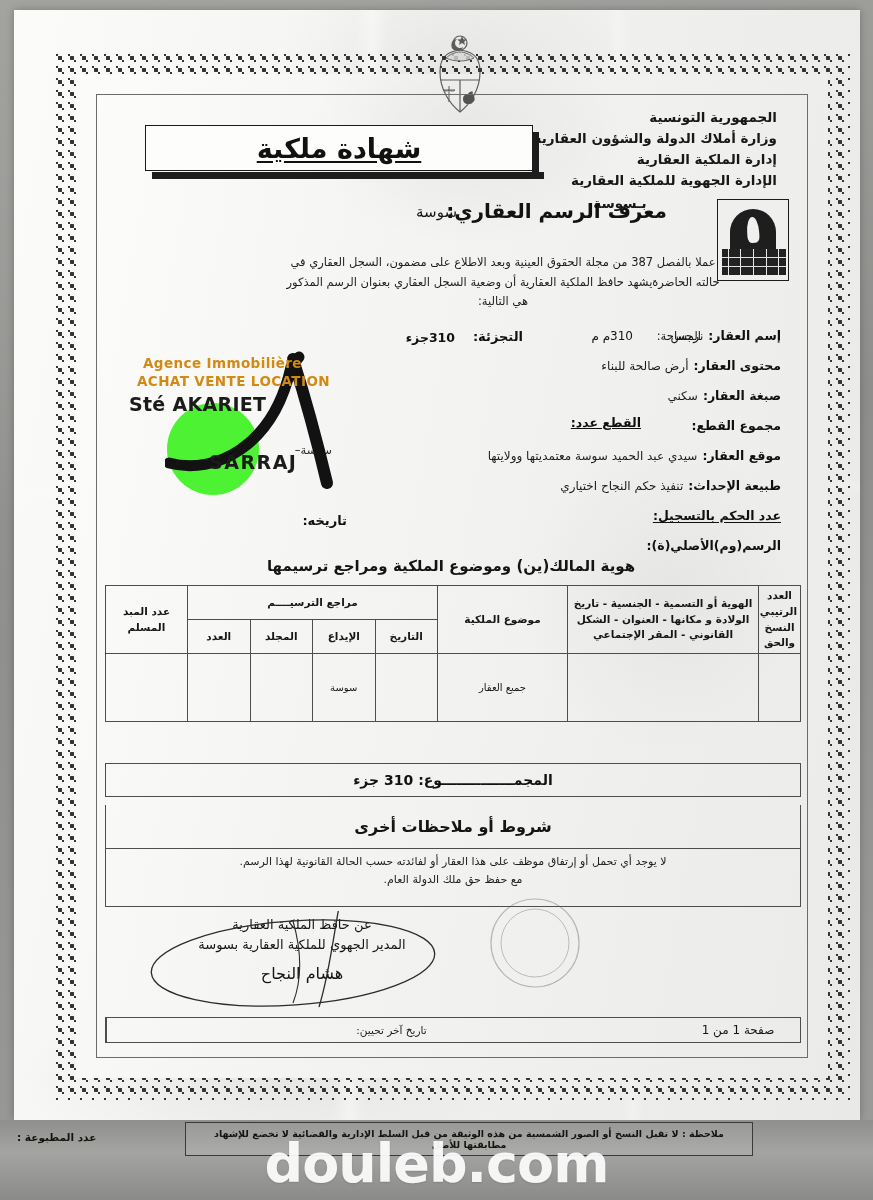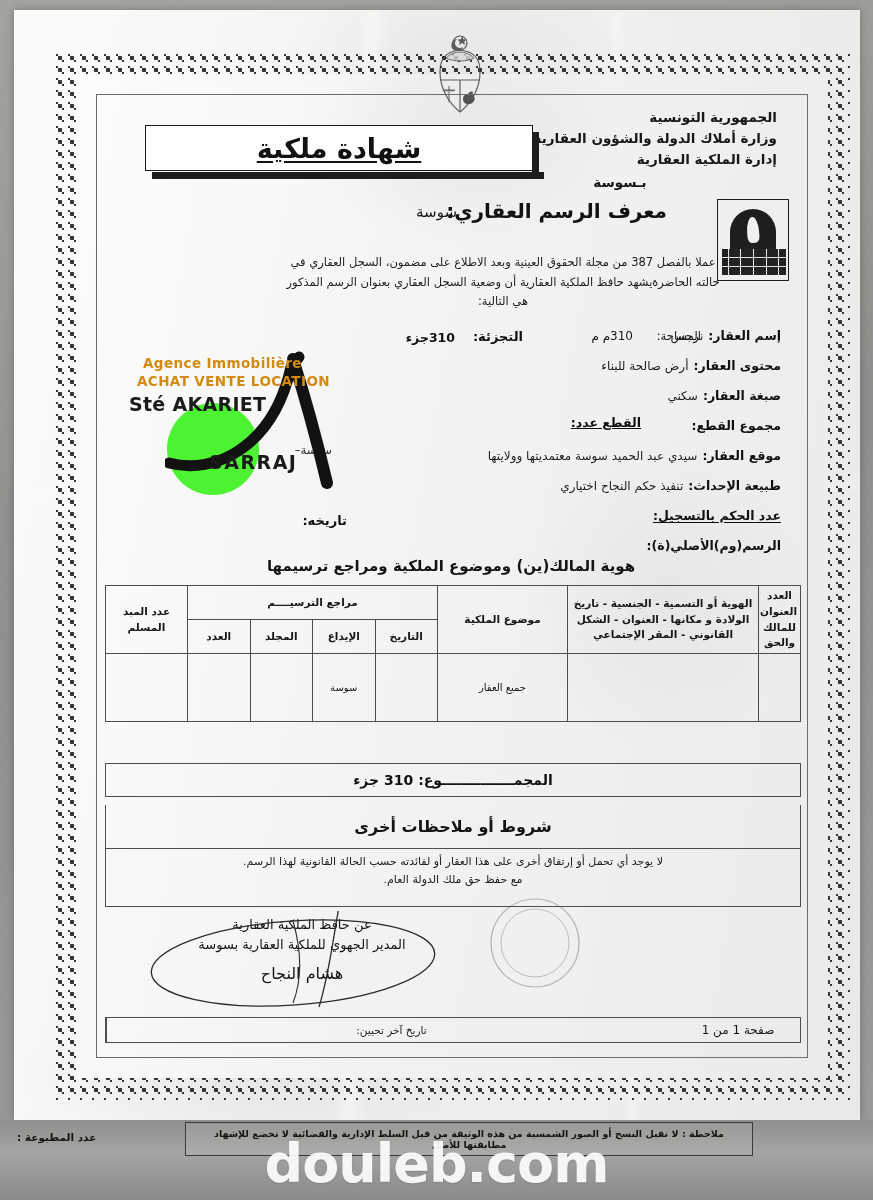--- a/index.html
+++ b/index.html
@@ -277,20 +277,21 @@
       <path d="M36 72 c-3 0-5-2-5-5 0-3 2-5 5-5 1-2 3-3 5-2 -1 2 0 3 1 4 1 2 1 5-1 6 -1 2-3 2-5 2z" fill="#2e2e2e"></path>
       <path d="M14 26 c4-4 10-6 14-6 4 0 10 2 14 6 -4 2-9 3-14 3 -5 0-10-1-14-3z" fill="#d8d8d6" stroke="#3a3a3a" stroke-width=".9"></path>
     </svg>
 
     <div id="frame">
 
       <div id="hdr">
         <div>الجمهورية التونسية</div>
         <div>وزارة أملاك الدولة والشؤون العقارية</div>
         <div>إدارة الملكية العقارية</div>
+        <div>الإدارة الجهوية للملكية العقارية</div>
         <div id="office-city">بـسوسة</div>
       </div>
 
       <div id="deptlogo">
         <div class="dome"></div>
         <div class="flame"></div>
         <div class="base"></div>
       </div>
 
       <div id="title-box">
@@ -359,21 +360,21 @@
         <div id="ag-l2">ACHAT VENTE LOCATION</div>
         <div id="ag-l3">Sté AKARIET</div>
         <div id="ag-l4">SARRAJ</div>
       </div>
 
       <div id="tbl-caption">هوية المالك(ين) وموضوع الملكية ومراجع ترسيمها</div>
 
       <table class="owners">
         <thead>
           <tr>
-            <th class="idcol" rowspan="2">العدد العنوان للمالك والحق</th>
+            <th class="idcol" rowspan="2">العدد الرتيبي النسخ والحق</th>
             <th rowspan="2">الهوية أو التسمية - الجنسية - تاريخ الولادة و مكانها - العنوان - الشكل القانوني - المقر الإجتماعي</th>
             <th class="subj" rowspan="2">موضوع الملكية</th>
             <th class="refs" colspan="4">مراجع الترسيــــم</th>
             <th class="units" rowspan="2">عدد المبد المسلم</th>
           </tr>
           <tr>
             <th class="sub">التاريخ</th>
             <th class="sub">الإيداع</th>
             <th class="sub">المجلد</th>
             <th class="sub">العدد</th>
@@ -397,21 +398,21 @@
         <div id="total-inner">
           <span>المجمـــــــــــــــوع:</span>
           <span>310 جزء</span>
         </div>
       </div>
 
       <div id="cond-head">
         <span>شروط أو ملاحظات أخرى</span>
       </div>
       <div id="cond-body">
-        <p>لا يوجد أي تحمل أو إرتفاق أخرى على هذا العقار أو لفائدته حسب الحالة القانونية لهذا الرسم.</p>
+        <p>لا يوجد أي تحمل أو إرتفاق موظف على هذا العقار أو لفائدته حسب الحالة القانونية لهذا الرسم.</p>
         <p>مع حفظ حق ملك الدولة العام.</p>
       </div>
 
       <div id="sig">
         <svg id="sig-oval" viewBox="0 0 330 100">
           <ellipse cx="150" cy="52" rx="142" ry="42" fill="none" stroke="#2b2b2b" stroke-width="1.3" transform="rotate(-4 150 52)"></ellipse>
           <path d="M196 -4 C190 28 186 64 176 96" stroke="#2b2b2b" stroke-width="1.3" fill="none"></path>
           <path d="M150 10 C158 38 160 66 150 92" stroke="#2b2b2b" stroke-width="1.1" fill="none"></path>
         </svg>
         <div>عن حافظ الملكية العقارية</div>

